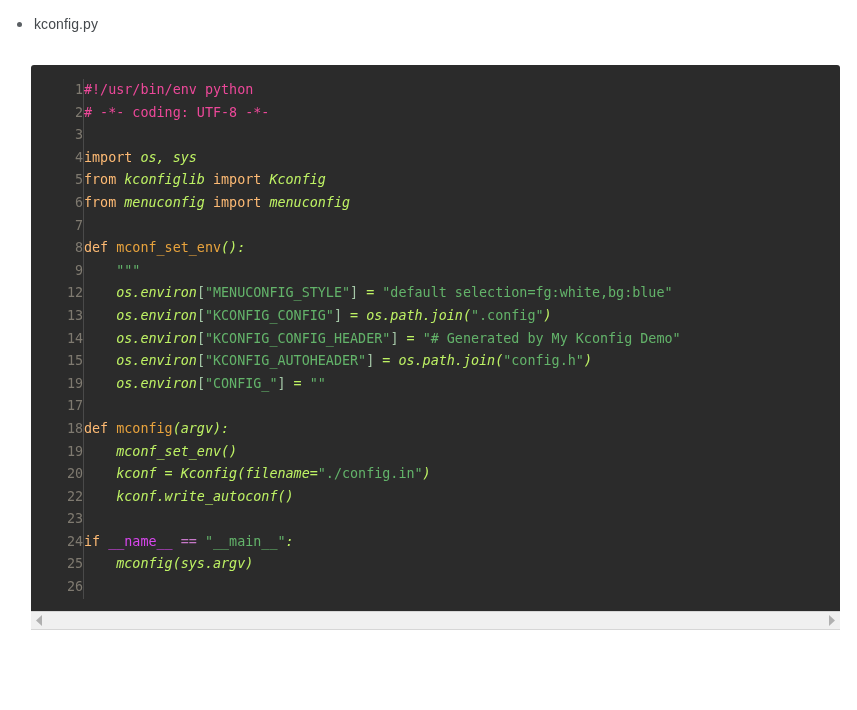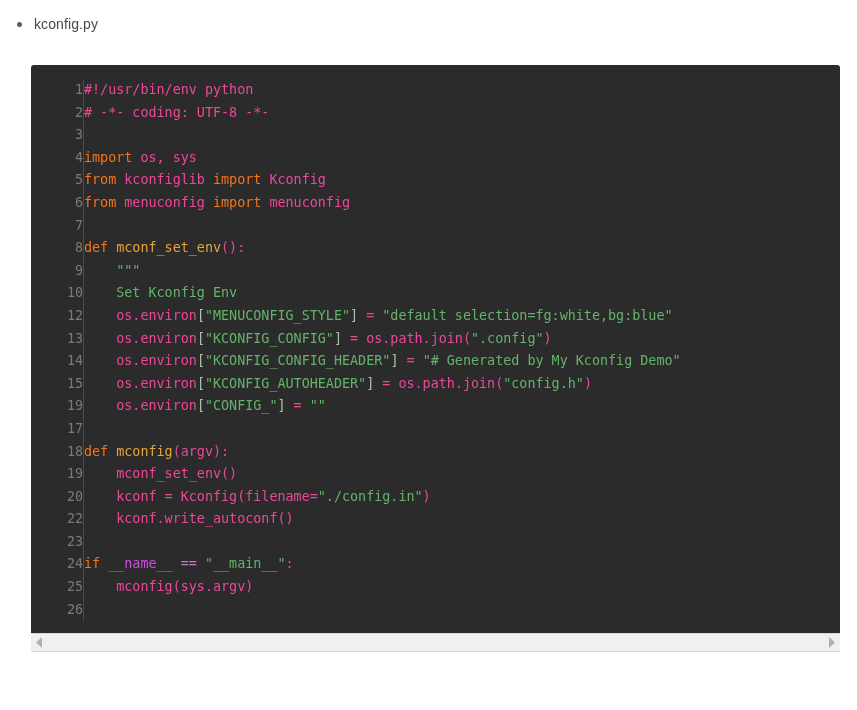--- a/index.html
+++ b/index.html
@@ -75,26 +75,26 @@
     user-select: none;
     border-right: 1px solid #4a4a4a;
   }
   td.lc {
     padding-left: 17px;
     color: #d4d4d4;
   }
 
   
   .t-com { color: #ec4899; }
-  .t-kw  { color: #f97316; }
+  .t-kw  { color: #fdba74; }
   .t-kw2 { color: #c678c9; }
   .t-fn  { color: #e8a33d; }
   .t-str { color: #63b36a; }
   .t-doc { color: #63b36a; }
-  .t-var { color: #ec4899; }
+  .t-var { color: #bef264; font-style: italic; }
   .t-bi  { color: #d946ef; }
   .t-pun { color: #a5c8a8; }
 
   
   .hscroll {
     height: 19px;
     background: #f0f0f0;
     border-top: 1px solid #d6d6d6;
     border-bottom: 1px solid #d6d6d6;
     display: flex;
@@ -152,24 +152,20 @@
             <td class="ln">7</td>
             <td class="lc"><span class="t-var"></span>&nbsp;</td>
           </tr>
           <tr>
             <td class="ln">8</td>
             <td class="lc"><span class="t-kw">def</span><span class="t-var"> </span><span class="t-fn">mconf_set_env</span><span class="t-var">():</span></td>
           </tr>
           <tr>
             <td class="ln">9</td>
             <td class="lc"><span class="t-var">    </span><span class="t-doc">"""</span></td>
-          </tr>
-          <tr>
-            <td class="ln">10</td>
-            <td class="lc"><span class="t-var">    </span><span class="t-doc">Set Kconfig Env</span></td>
           </tr>
           <tr>
             <td class="ln">12</td>
             <td class="lc"><span class="t-var">    os.environ</span><span class="t-pun">[</span><span class="t-str">"MENUCONFIG_STYLE"</span><span class="t-pun">]</span><span class="t-var"> = </span><span class="t-str">"default selection=fg:white,bg:blue"</span></td>
           </tr>
           <tr>
             <td class="ln">13</td>
             <td class="lc"><span class="t-var">    os.environ</span><span class="t-pun">[</span><span class="t-str">"KCONFIG_CONFIG"</span><span class="t-pun">]</span><span class="t-var"> = os.path.join(</span><span class="t-str">".config"</span><span class="t-var">)</span></td>
           </tr>
           <tr>

